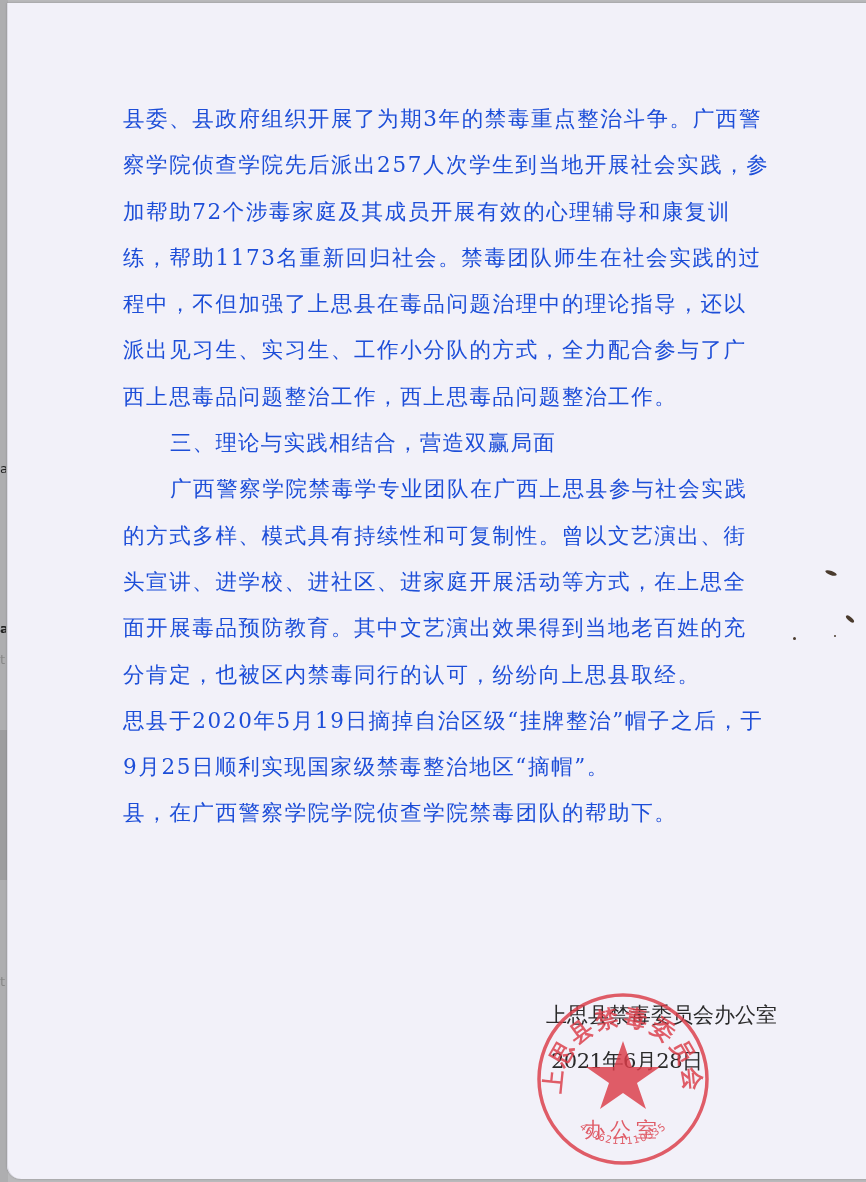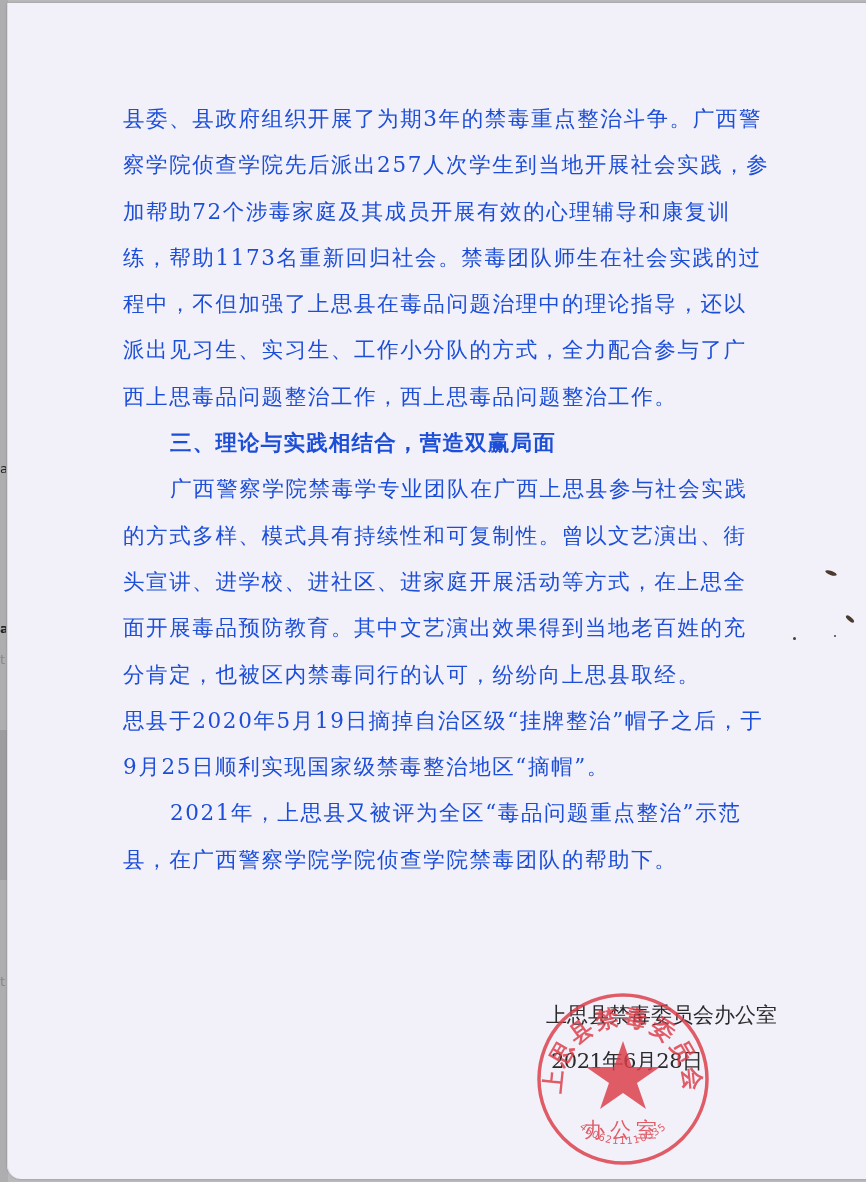--- a/index.html
+++ b/index.html
@@ -26,21 +26,21 @@
     box-shadow: inset 1px 0 0 #dcdbe4, 0 0 2px rgba(0,0,0,0.25);
   }
   .text-block {
     position: absolute; left: 116px; top: 93px; width: 640px;
     color: #1d4ed8; font-size: 21.5px; letter-spacing: 1.6px;
   }
   .line {
     height: 46.3px; line-height: 46.3px; white-space: nowrap;
   }
   .indent { padding-left: 47px; }
-  .heading { font-weight: bold; letter-spacing: 1.2px; }
+  .heading { font-weight: normal; letter-spacing: 1.2px; }
   .signature {
     position: absolute; color: #2a2a2a; font-size: 21px; white-space: nowrap; margin-left: 48px;
   }
   .seal {
     position: absolute; left: 526px; top: 986px; width: 180px; height: 180px;
   }
   .speck { position: absolute; background: #4a3b2e; border-radius: 50%; }
 </style>
 </head>
 <body>
@@ -63,21 +63,20 @@
       <div class="line">派出见习生、实习生、工作小分队的方式，全力配合参与了广</div>
       <div class="line">西上思毒品问题整治工作，西上思毒品问题整治工作。</div>
       <div class="line heading indent">三、理论与实践相结合，营造双赢局面</div>
       <div class="line indent">广西警察学院禁毒学专业团队在广西上思县参与社会实践</div>
       <div class="line">的方式多样、模式具有持续性和可复制性。曾以文艺演出、街</div>
       <div class="line">头宣讲、进学校、进社区、进家庭开展活动等方式，在上思全</div>
       <div class="line">面开展毒品预防教育。其中文艺演出效果得到当地老百姓的充</div>
       <div class="line">分肯定，也被区内禁毒同行的认可，纷纷向上思县取经。</div>
       <div class="line">思县于2020年5月19日摘掉自治区级“挂牌整治”帽子之后，于</div>
       <div class="line">9月25日顺利实现国家级禁毒整治地区“摘帽”。</div>
-      <div class="line indent">2021年，上思县又被评为全区“毒品问题重点整治”示范</div>
       <div class="line">县，在广西警察学院学院侦查学院禁毒团队的帮助下。</div>
     </div>
 
   <div class="signature" style="left:491px;top:998px;">上思县禁毒委员会办公室</div>
   <div class="signature" style="left:496px;top:1044px;letter-spacing:-0.5px;">2021年6月28日</div>
 
   <svg class="seal" viewBox="0 0 180 180">
     <defs>
       <path id="seal-arc-top" d="M 32 120 A 62 62 0 1 1 148 120"></path>
       <path id="seal-arc-bottom" d="M 28 112 A 66 66 0 0 0 152 112"></path>

